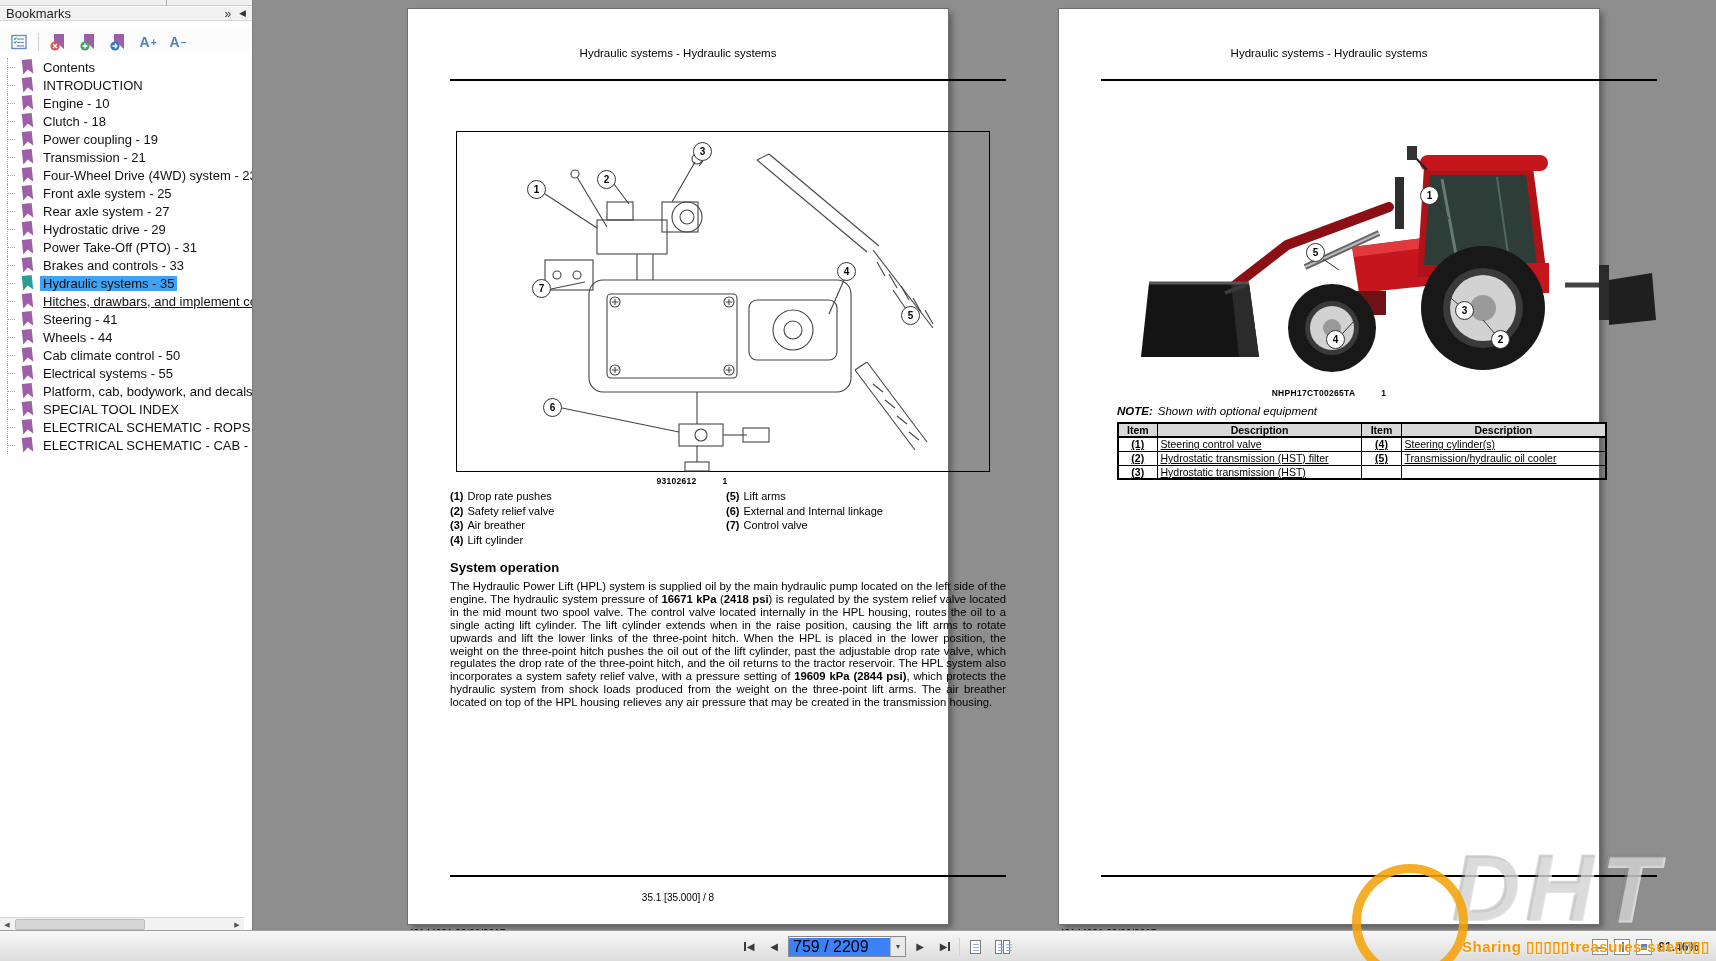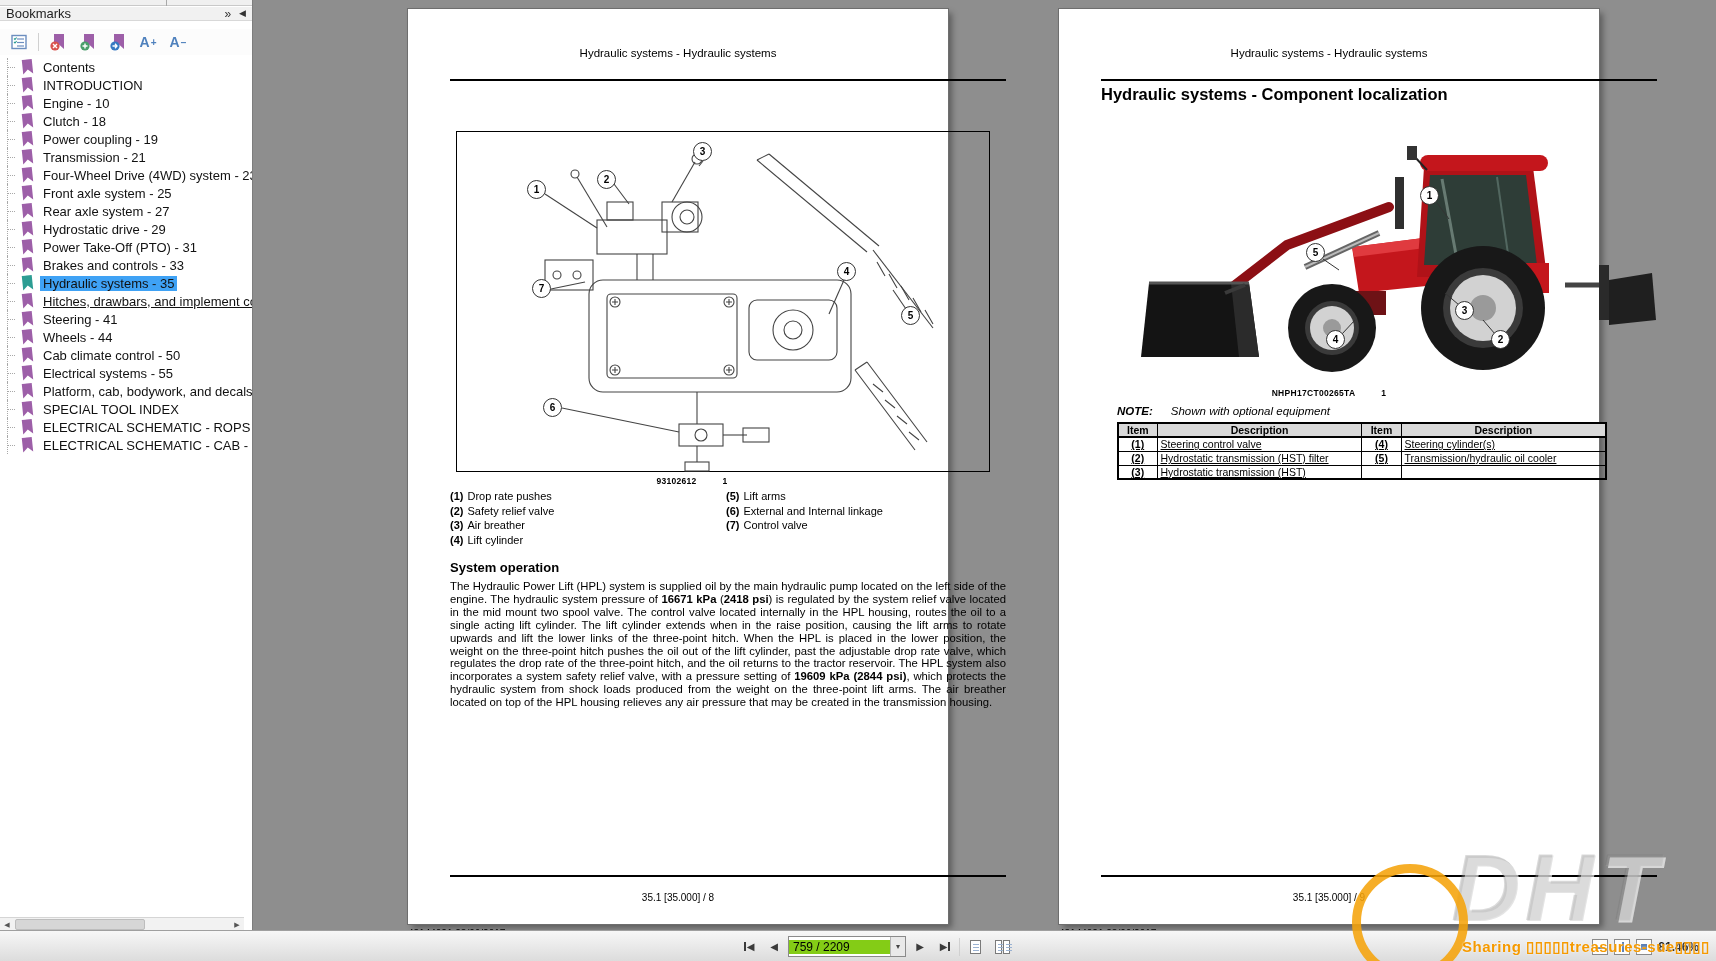--- a/index.html
+++ b/index.html
@@ -73,36 +73,36 @@
 
   .sect-head { position:absolute; top:551px; left:42px; font-size:13px; font-weight:bold; color:#000; }
   .body-par { position:absolute; top:571px; left:42px; width:556px; font-size:11.3px; line-height:12.9px; text-align:justify; color:#000; }
 
   
   #fig2 { position:absolute; left:68px; top:106px; width:536px; height:268px; }
   #fig2 .mk:nth-child(1){left:303px;top:81px;} #fig2 .mk:nth-child(2){left:374px;top:225px;}
   #fig2 .mk:nth-child(3){left:338px;top:196px;}#fig2 .mk:nth-child(4){left:209px;top:225px;}
   #fig2 .mk:nth-child(5){left:189px;top:138px;}
   .note-line { position:absolute; top:396px; left:58px; font-size:11.5px; font-style:italic; color:#000; }
-  .note-line b { font-style:italic; margin-right:18px; }
+  .note-line b { font-style:italic; margin-right:5px; }
   #comp-table { position:absolute; top:413px; left:58px; width:490px; border-collapse:collapse; border:2px solid #000; font-size:10.5px; color:#000; }
   #comp-table th, #comp-table td { border:1px solid #000; height:14px; padding:0 3px; }
   #comp-table th { background:#d9d9d9; font-weight:bold; text-align:center; border-bottom:2px solid #000; }
   #comp-table .c-item { width:8%; text-align:center; font-weight:bold; }
   #comp-table .c-desc { width:42%; text-align:left; }
   #comp-table td span { text-decoration:underline; }
 
   
   #bottombar { position:absolute; left:0; top:930px; width:1716px; height:31px; background:linear-gradient(#f7f7f7,#dcdcdc); border-top:1px solid #9f9f9f; z-index:10; }
   #nav-group { position:absolute; left:738px; top:4px; height:23px; display:flex; align-items:center; gap:3px; }
   .navbtn { width:22px; height:22px; display:flex; align-items:center; justify-content:center; font-size:10px; color:#3b3b3b; cursor:default; }
   .navbtn .bar { display:inline-block; width:2px; height:9px; background:#3b3b3b; }
   .navbtn .bar.l { margin-right:1px; } .navbtn .bar.r { margin-left:1px; }
   #page-combo { display:flex; align-items:center; width:118px; height:21px; background:#fff; border:1px solid #8a8a8a; }
-  #page-combo input { flex:1; border:none; outline:none; font-size:12px; font-family:"Liberation Sans",sans-serif; padding:0 4px; min-width:0; background:#84cc16; color:#000; }
+  #page-combo input { flex:1; border:none; outline:none; font-size:16px; font-family:"Liberation Sans",sans-serif; padding:0 4px; min-width:0; background:#3b82f6; color:#000; }
   #page-combo .caret { width:15px; height:100%; border-left:1px solid #b5b5b5; background:#e9e9e9; font-size:8px; display:flex; align-items:center; justify-content:center; color:#444; }
   .view-btn { width:24px; height:22px; display:flex; align-items:center; justify-content:center; gap:1px; }
   .pg-ic { width:11px; height:14px; background:#fff; border:1px solid #7a7a7a; position:relative; }
   .pg-ic::after { content:""; position:absolute; left:2px; top:3px; width:6px; height:1px; background:#9ab2d2; box-shadow:0 3px 0 #9ab2d2, 0 6px 0 #9ab2d2; }
   .pg-ic.half { width:7px; }
   #zoom-group { position:absolute; right:17px; top:5px; height:21px; display:flex; align-items:center; gap:6px;font-weight:bold; }
   .z-ic { width:16px; height:16px; border:1px solid #8a8a8a; background:#fdfdfd; position:relative; }
   .z-ic::after { content:""; position:absolute; background:#5a7fb5; }
   .z-ic.w::after { left:2px; top:7px; width:10px; height:2px; }
   .z-ic.h::after { left:7px; top:2px; width:2px; height:10px; }
@@ -480,21 +480,20 @@
     <div class="body-par"><span>The Hydraulic Power Lift (HPL) system is supplied oil by the main hydraulic pump located on the left side of the engine. The hydraulic system pressure of </span><b>16671 kPa</b><span> (</span><b>2418 psi</b><span>) is regulated by the system relief valve located in the mid mount two spool valve. The control valve located internally in the HPL housing, routes the oil to a single acting lift cylinder. The lift cylinder extends when in the raise position, causing the lift arms to rotate upwards and lift the lower links of the three-point hitch. When the HPL is placed in the lower position, the weight on the three-point hitch pushes the oil out of the lift cylinder, past the adjustable drop rate valve, which regulates the drop rate of the three-point hitch, and the oil returns to the tractor reservoir.  The HPL system also incorporates a system safety relief valve, with a pressure setting of </span><b>19609 kPa (2844 psi)</b><span>, which protects the hydraulic system from shock loads produced from the weight on the three-point lift arms. The air breather located on top of the HPL housing relieves any air pressure that may be created in the transmission housing.</span></div>
 
     <div class="rule bottom"></div>
     <div class="footer-doc">48144021 23/06/2017</div>
     <div class="footer-page">35.1 [35.000] / 8</div>
   </div>
 
   <div class="page" id="page-r">
     <div class="running-header">Hydraulic systems - Hydraulic systems</div>
     <div class="rule top"></div>
-    <div class="page-title">Hydraulic systems - Component localization</div>
 
     <div id="fig2">
       <svg width="536" height="268" viewBox="0 0 536 268">
 
         <rect x="472" y="150" width="10" height="55" fill="#2a2a2a"></rect>
         <polygon points="482,165 525,158 529,205 482,210" fill="#1f1f1f"></polygon>
         <line x1="438" y1="170" x2="472" y2="170" stroke="#444" stroke-width="5"></line>
 
         <polygon points="225,132 320,120 328,168 232,178" fill="#c4161c"></polygon>
         <polygon points="225,132 320,120 322,130 227,142" fill="#e03a3f"></polygon>
@@ -582,21 +581,20 @@
           <td class="c-item"><span>(3)</span></td>
           <td class="c-desc"><span>Hydrostatic transmission (HST)</span></td>
           <td class="c-item"><span></span></td>
           <td class="c-desc"><span></span></td>
         </tr>
         </tbody>
     </table>
 
     <div class="rule bottom"></div>
     <div class="footer-doc">48144021 23/06/2017</div>
-    <div class="footer-page">35.1 [35.000] / 9</div>
   </div>
 </div>
 
 <div id="wm-big">DHT</div>
 <div id="wm-ring"></div>
 <div id="wm-tagline">Sharing ▯▯▯▯▯treasures-sue▯▯▯▯</div>
 
 <div id="bottombar">
   <div id="nav-group">
     <span class="navbtn">

